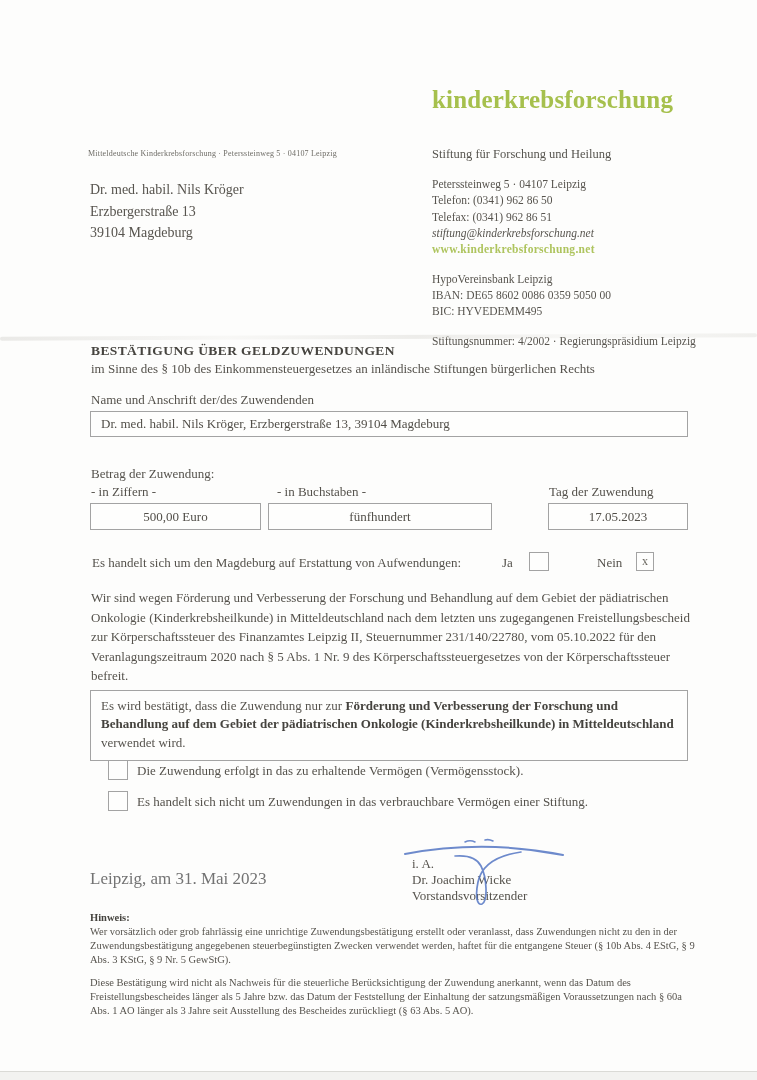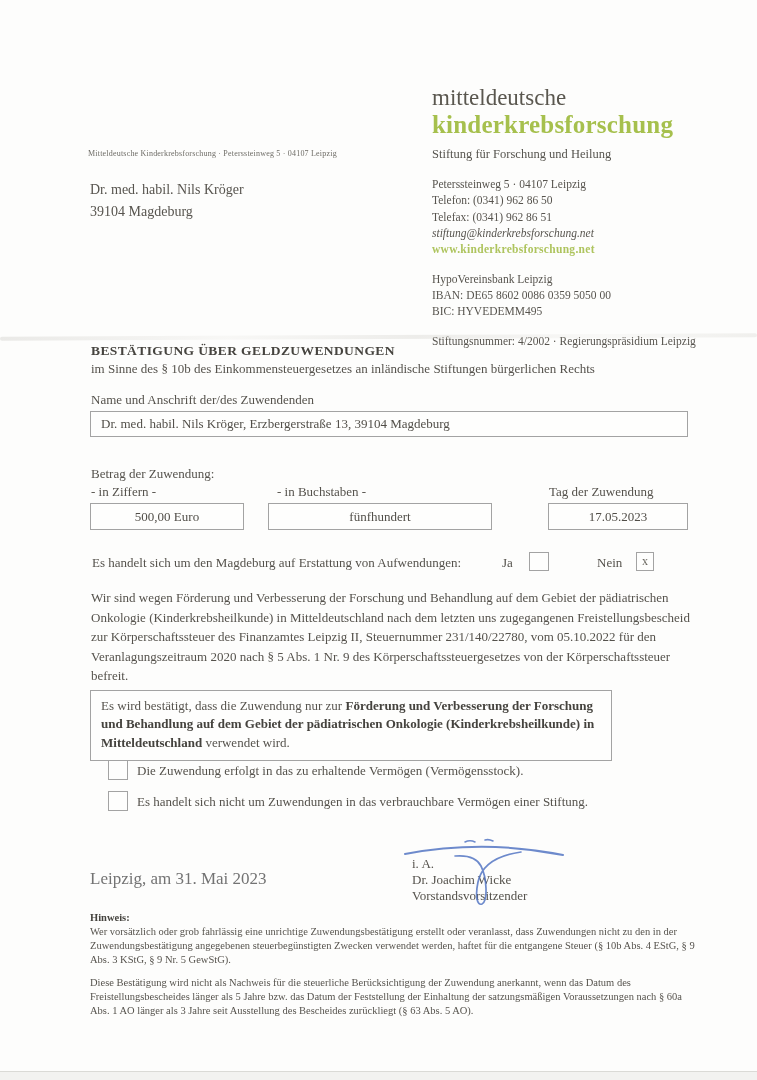--- a/index.html
+++ b/index.html
@@ -40,34 +40,34 @@
   .box{border:1px solid #a3a3a3;background:#fefefd;box-sizing:border-box;}
   .donor-box{left:90px;top:411px;width:598px;height:26px;font-size:13px;
     display:flex;align-items:center;padding-left:10px;color:#514e48;}
 
   .amount-heading{left:91px;top:466px;}
   .lbl-digits{left:91px;top:484px;}
   .lbl-words{left:277px;top:484px;}
   .lbl-date{left:549px;top:484px;}
   .val-box{top:503px;height:27px;display:flex;align-items:center;justify-content:center;
     font-size:13px;color:#514e48;}
-  .box-digits{left:90px;width:154px;}
+  .box-digits{left:90px;width:171px;}
   .box-words{left:268px;width:224px;}
   .box-date{left:548px;width:140px;}
 
   .waiver-q{left:92px;top:555px;font-size:13px;color:#55524c;}
   .waiver-ja{left:502px;top:555px;font-size:13px;color:#55524c;}
   .ja-box{left:529px;top:552px;width:20px;height:19px;}
   .waiver-nein{left:597px;top:555px;font-size:13px;color:#55524c;}
   .nein-box{left:636px;top:552px;width:18px;height:19px;display:flex;align-items:center;
     justify-content:center;font-size:12px;color:#6a675f;}
 
   .para{left:91px;top:588px;width:600px;font-size:13px;line-height:1.5;color:#55524c;}
 
-  .confirm-box{left:90px;top:690px;width:522px;min-height:50px;padding:6px 10px 8px 10px;
+  .confirm-box{left:90px;top:690px;width:598px;min-height:50px;padding:6px 10px 8px 10px;
     font-size:13px;line-height:1.42;color:#57544e;}
   .confirm-box b{color:#45433e;}
 
   .chk{width:20px;height:20px;}
   .chk1{left:108px;top:760px;}
   .chk2{left:108px;top:791px;}
   .chk-label1{left:137px;top:763px;font-size:13px;color:#55524c;}
   .chk-label2{left:137px;top:794px;font-size:13px;color:#55524c;}
 
   .place-date{left:90px;top:869px;font-size:17px;color:#737373;}
@@ -77,27 +77,27 @@
   .hinweis-head{left:90px;top:912px;font-size:10.5px;font-weight:bold;color:#45433e;}
   .hinweis-p1{left:90px;top:925px;width:612px;font-size:10.5px;line-height:1.33;color:#56534d;}
   .hinweis-p2{left:90px;top:976px;width:612px;font-size:10.5px;line-height:1.33;color:#56534d;}
 </style>
 </head>
 <body>
 
 <div class="abs sender-line">Mitteldeutsche Kinderkrebsforschung · Peterssteinweg 5 · 04107 Leipzig</div>
 
 <div class="abs logo">
-  <div class="logo-line1">mitteldeutsche</div>
   <div class="logo-line2">kinderkrebsforschung</div>
 </div>
 <div class="abs logo-tagline">Stiftung für Forschung und Heilung</div>
 
 <div class="abs recipient">
   <div>Dr. med. habil. Nils Kröger</div>
+  <div>Erzbergerstraße 13</div>
   <div>39104 Magdeburg</div>
 </div>
 
 <div class="abs contact">
   <div>Peterssteinweg 5 · 04107 Leipzig</div>
   <div>Telefon: (0341) 962 86 50</div>
   <div>Telefax:  (0341) 962 86 51</div>
   <div class="email">stiftung@kinderkrebsforschung.net</div>
   <div class="website">www.kinderkrebsforschung.net</div>
   <div class="gap"></div>

